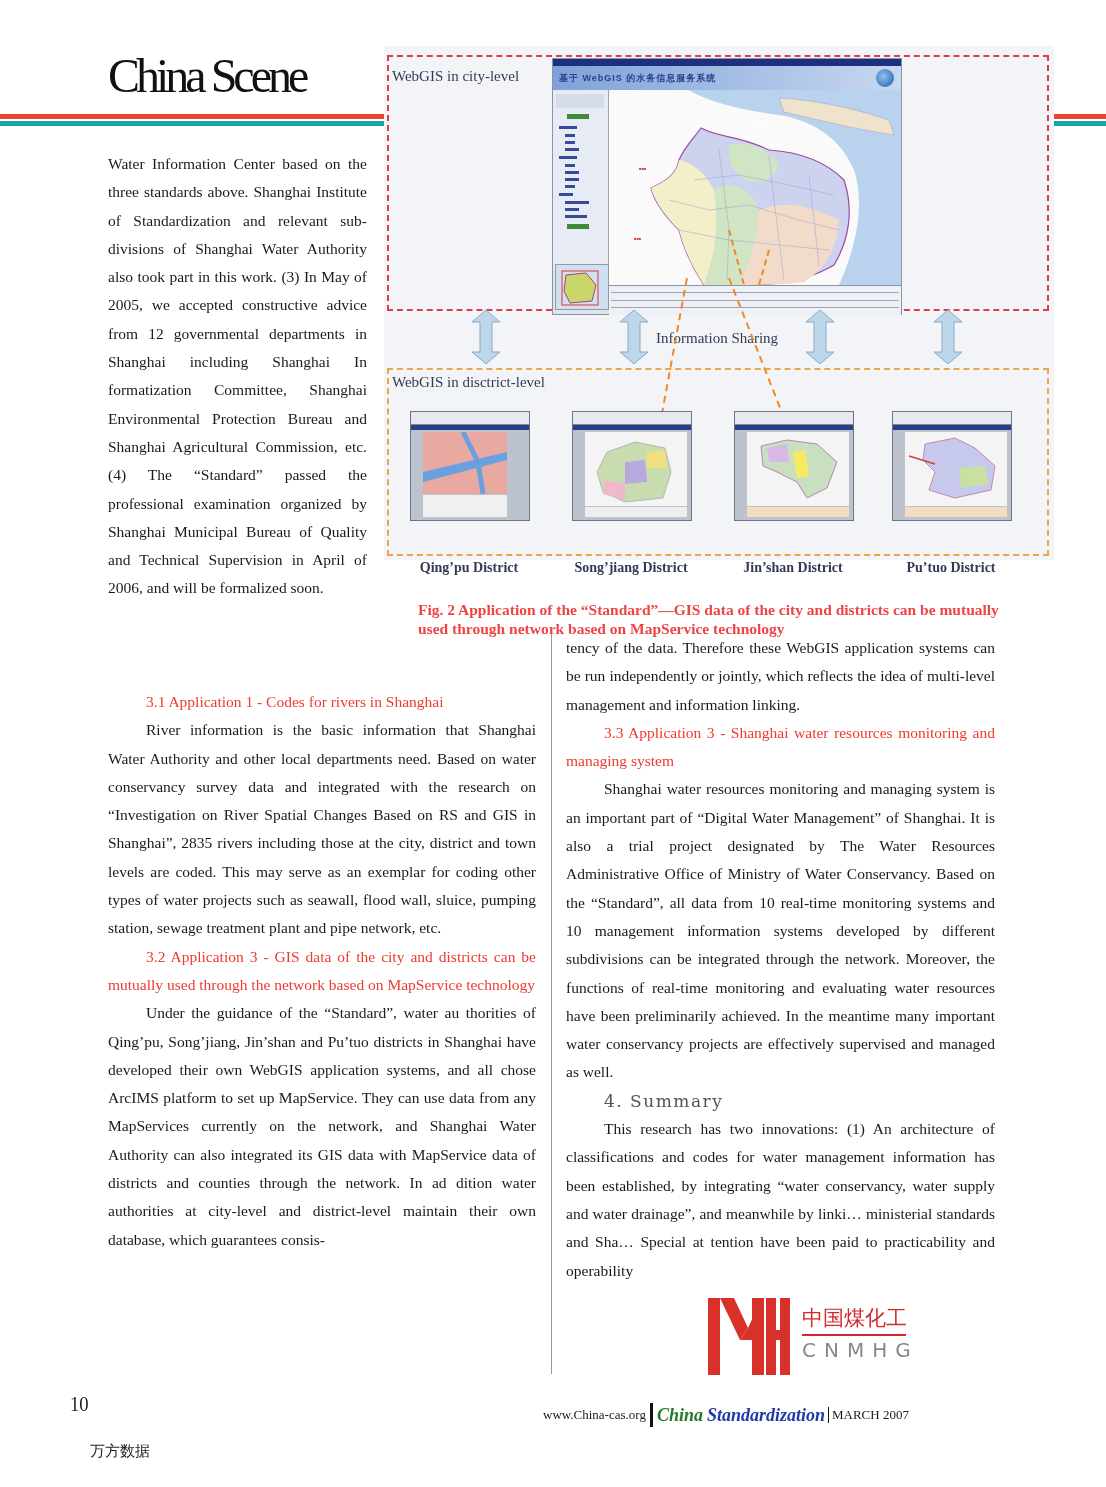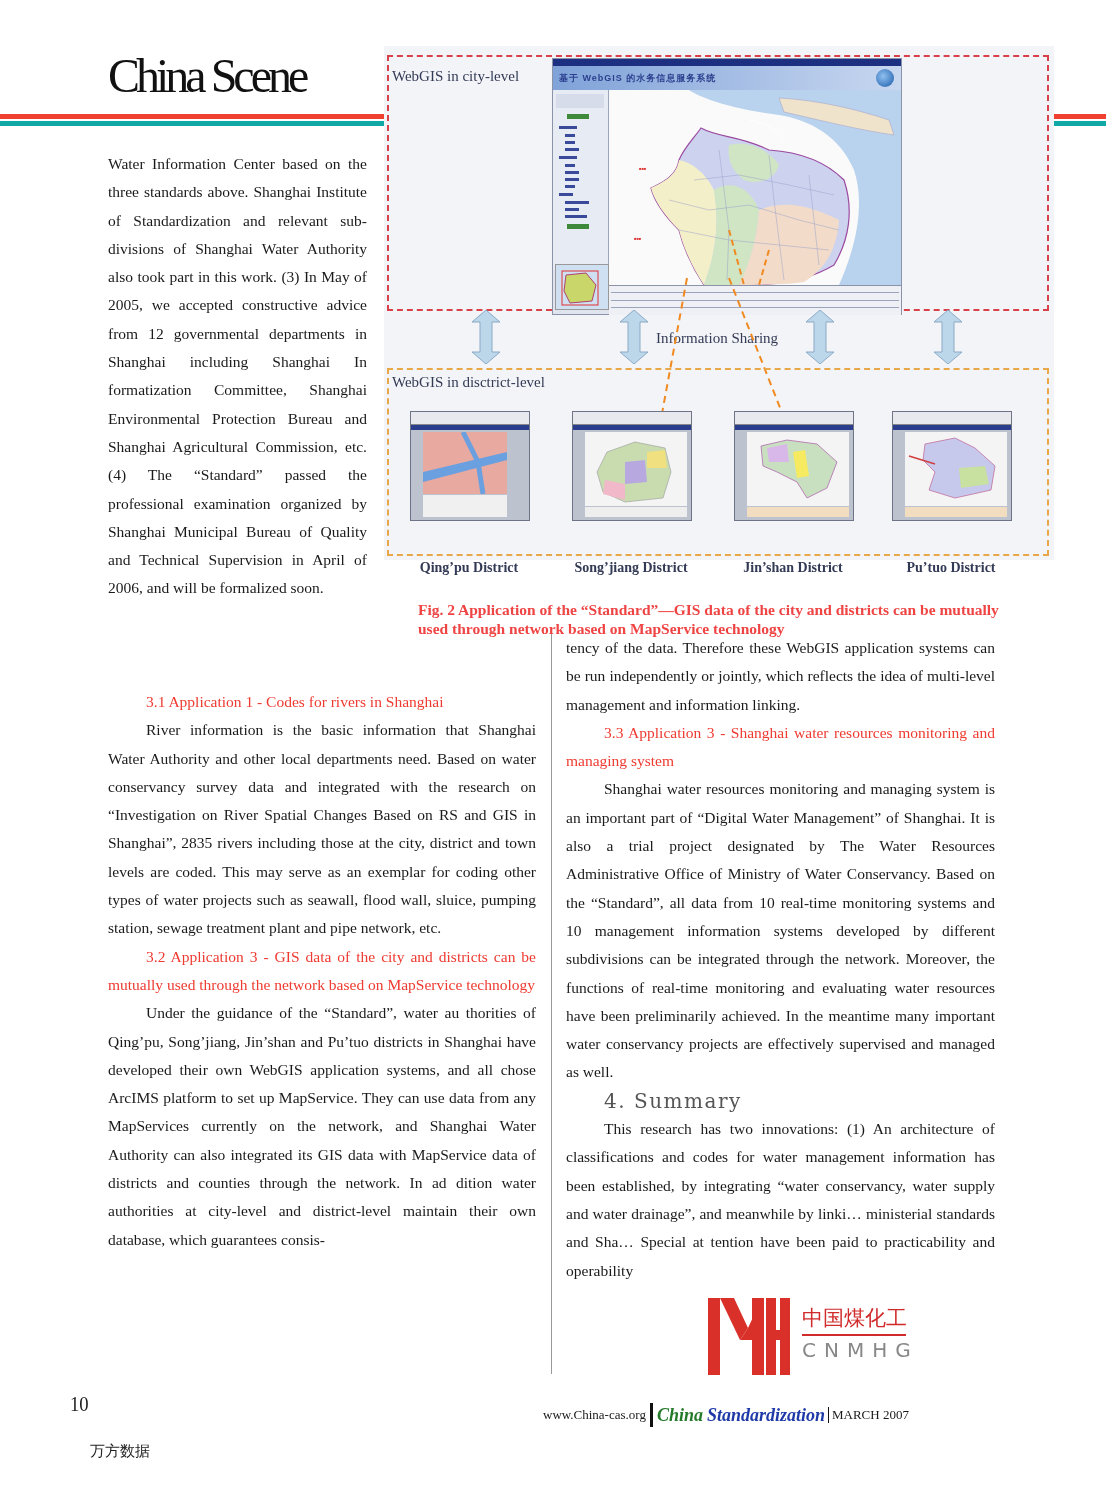--- a/index.html
+++ b/index.html
@@ -49,21 +49,21 @@
 
   
   .col { font-size:15.5px; line-height:28.3px; text-align:justify; }
   .col p { margin:0; }
   .indent { text-indent:38px; }
   .red { color:#ee3a30; }
   #col-left-top { left:108px; top:150px; width:259px; }
   #col-left-bottom { left:108px; top:688px; width:428px; }
   #col-right { left:566px; top:634px; width:429px; }
   #col-divider { left:551px; top:634px; width:1px; height:740px; background:#999; }
-  .summary-h { font-size:20px; letter-spacing:1.5px; color:#555; font-family:"DejaVu Serif", serif; padding-left:38px; }
+  .summary-h { font-size:17px; letter-spacing:1.5px; color:#555; font-family:"DejaVu Serif", serif; padding-left:38px; }
 
   
   #wm { left:708px; top:1298px; width:206px; height:80px; }
   #wm-mark { left:0; top:0; width:82px; height:77px; }
   #wm-cn { left:94px; top:6px; font-size:21px; color:#d02a2a; font-family:"DejaVu Sans", sans-serif; background:rgba(255,255,255,0.85); }
   #wm-line { left:94px; top:36px; width:104px; height:2px; background:#d02a2a; }
   #wm-en { left:94px; top:40px; font-size:20px; letter-spacing:8px; color:#888; font-family:"DejaVu Sans", sans-serif; }
 
   
   #page-number { left:70px; top:1391px; font-size:22px; font-family:"Liberation Serif", serif; transform:scaleX(0.85); transform-origin:left; }

